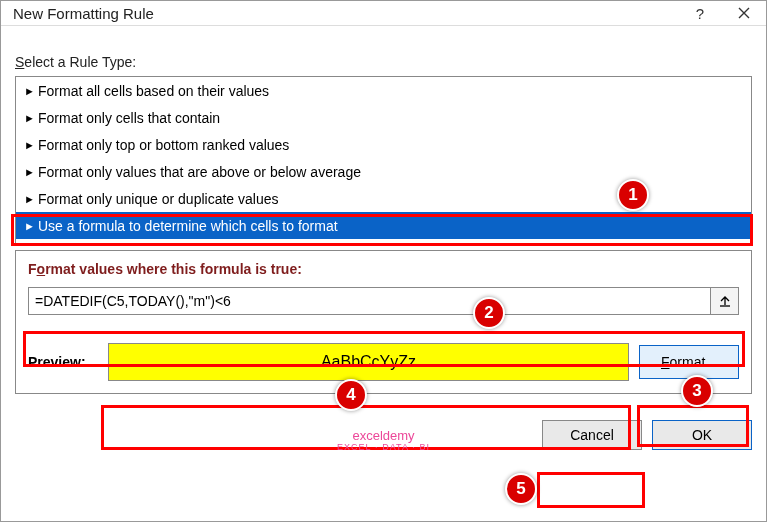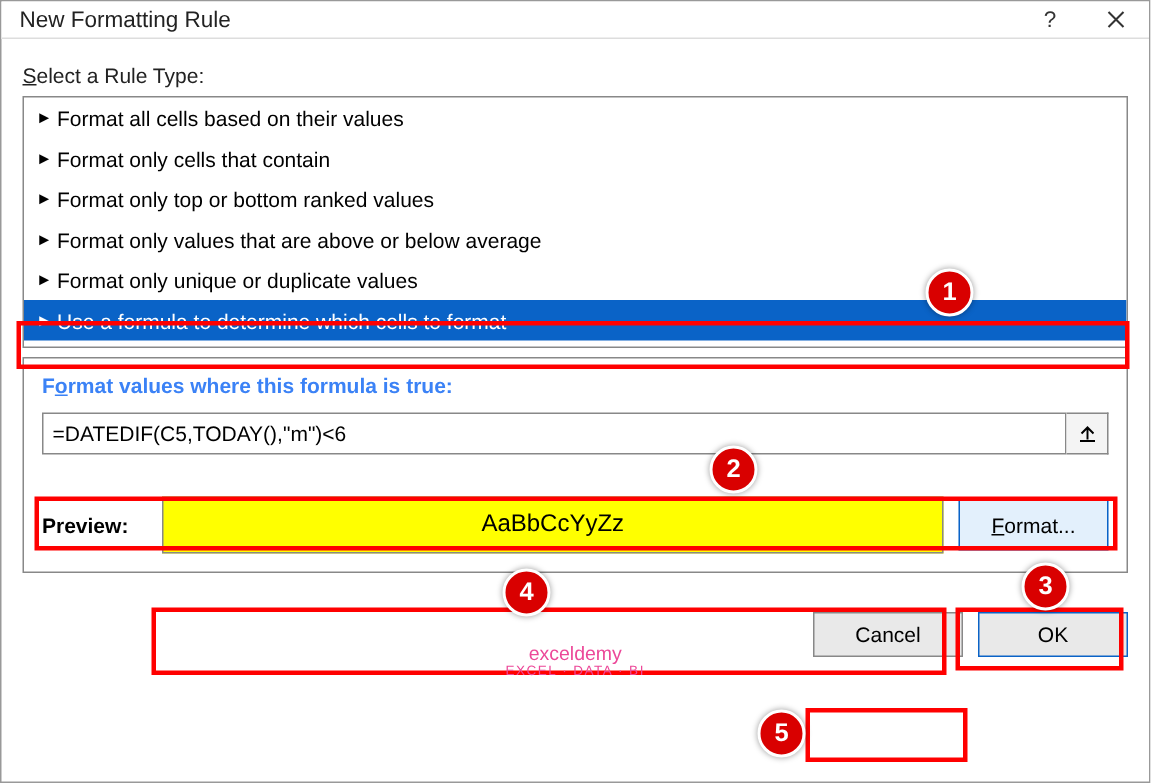--- a/index.html
+++ b/index.html
@@ -2,29 +2,29 @@
 <html><head>
 <meta charset="utf-8">
 <style>
   * { box-sizing: border-box; margin: 0; padding: 0; font-family: "Segoe UI", Tahoma, sans-serif; }
   body { background: #f0f0f0; width: 767px; height: 522px; position: relative; }
   .dialog { width: 767px; height: 522px; background: #fff; border: 1px solid #999; position: relative; }
   .titlebar { height: 25px; background: #fff; display: flex; align-items: center; padding: 0 0 0 12px; border-bottom: 1px solid #ddd; }
   .titlebar .title { flex: 1; font-size: 15px; color: #222; }
   .titlebar .tbtn { width: 44px; height: 36px; display:flex; align-items:center; justify-content:center; font-size:15px; color:#333; cursor:pointer; }
   .content { padding: 10px 14px 12px 14px; }
-  .section-label { font-size: 14px; color: #222; margin: 6px 0 6px 0; }
+  .section-label { font-size: 14px; color: #222; margin: 18px 0 6px 0; }
   .section-label u { text-decoration: underline; }
   .rule-list { border: 1px solid #888; background:#fff; height: 168px; overflow:hidden; }
   .rule-item { display:flex; align-items:center; padding: 4px 8px 3px 8px; font-size: 14px; color:#000; height:27px; }
   .rule-item .arrow { width:14px; font-size:11px; color:#000; }
   .rule-item.selected { background: #0a63c7; color: #fff; }
   .rule-item.selected .arrow { color:#fff; }
   .edit-box { border:1px solid #888; padding: 10px 12px 12px 12px; margin-top: 6px; }
-  .field-label { font-size: 14px; font-weight: bold; color:#3b82f6; margin-bottom: 10px; }
+  .field-label { font-size: 14px; font-weight: bold; color:#7f1d1d; margin-bottom: 10px; }
   .formula-row { display:flex; align-items:stretch; }
   .formula-input { flex:1; border:1px solid #888; height:28px; padding:2px 6px; font-size:14px; font-family: "Segoe UI", sans-serif; background:#fff; }
   .picker-btn { width:28px; height:28px; border:1px solid #888; border-left:none; background:#f4f4f4; display:flex; align-items:center; justify-content:center; cursor:pointer; position:relative; }
   .picker-btn svg { width:14px; height:14px; }
   .preview-row { display:flex; align-items:center; margin-top: 28px; gap: 10px; justify-content: flex-end; }
   .preview-label { font-size:14px; font-weight:bold; width:70px; }
   .preview-box { flex:1; height:38px; background:#ffff00; border:1px solid #888; display:flex; align-items:center; justify-content:center; font-size:16px; color:#000; }
   .format-btn { width:100px; height:34px; border:1px solid #0a63c7; background:#e3f0fc; font-size:14px; cursor:pointer; }
   .format-btn u { text-decoration: underline; }
   .button-row { display:flex; justify-content:flex-end; gap:10px; padding: 14px 14px 0 14px; }

